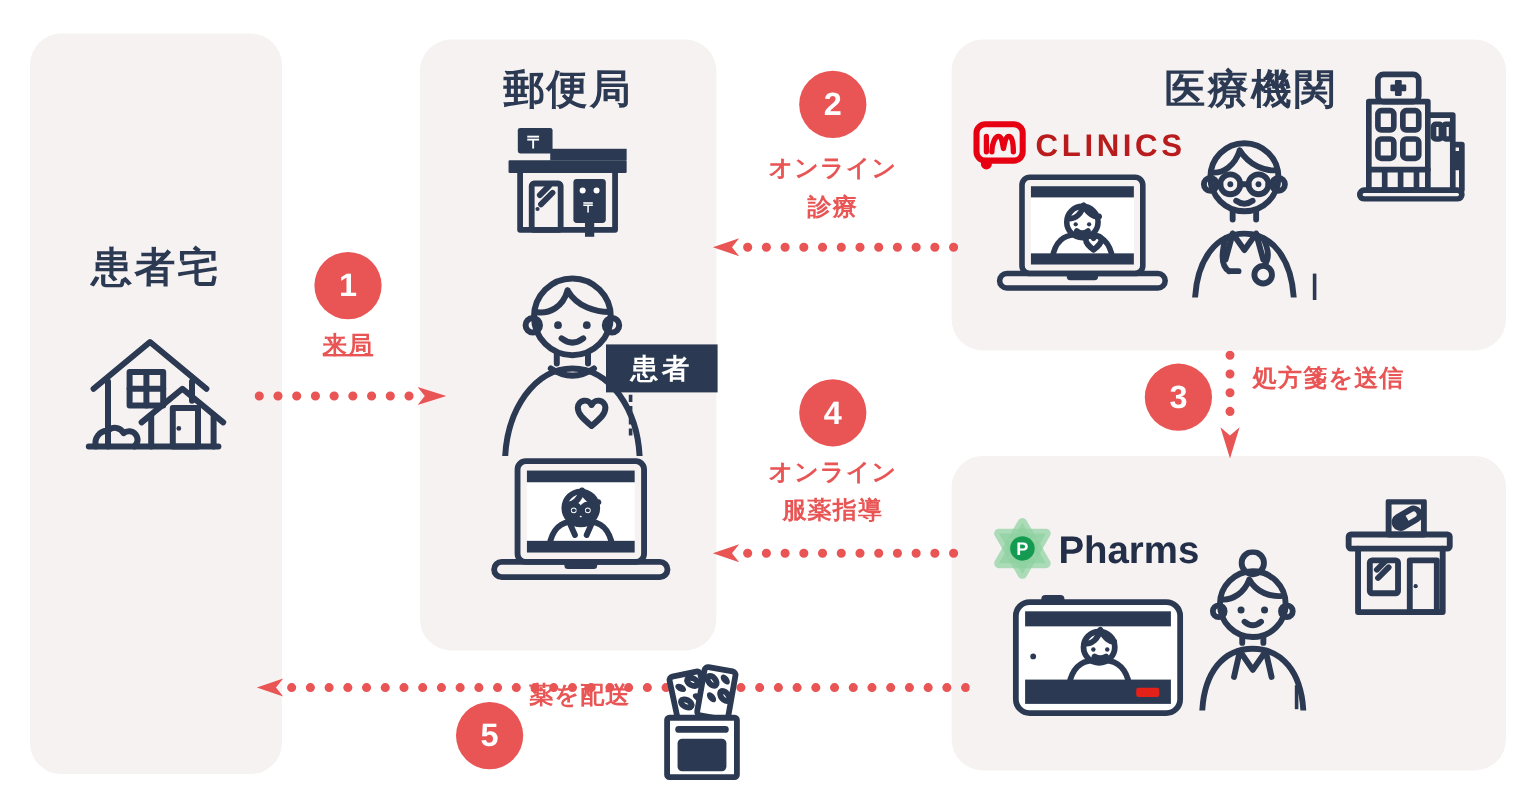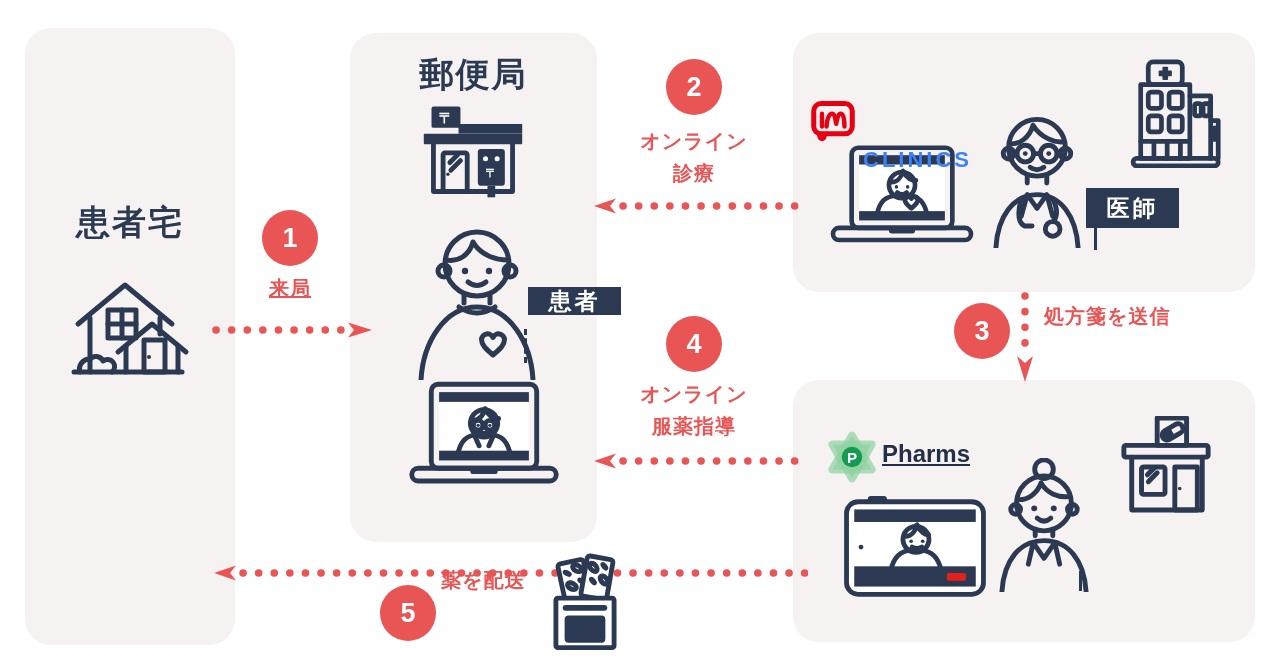--- a/index.html
+++ b/index.html
@@ -12,39 +12,40 @@
          color:#fff;font-size:27px;font-weight:bold;display:flex;align-items:center;
          justify-content:center;z-index:5;}
   .step-label{position:absolute;color:#e95454;font-size:20px;font-weight:bold;
               letter-spacing:1px;text-align:center;line-height:32px;z-index:5;}
   .tag{position:absolute;background:#2b3a52;color:#fff;font-size:23px;font-weight:bold;
        letter-spacing:3px;display:flex;align-items:center;justify-content:center;z-index:6;}
   .tag-post{position:absolute;width:0;z-index:6;border-left:3.5px solid #2b3a52;}
   .tag-post.dashed{border-left-style:dashed;}
   .icon{position:absolute;}
   .arrow{position:absolute;z-index:4;}
-  .logo-text-clinics{position:absolute;color:#3b82f6;font-size:22px;font-weight:600;
-                     letter-spacing:3px;z-index:5;margin-top:41px;}
-  .logo-text-pharms{position:absolute;color:#232f48;font-size:24px;font-weight:bold;z-index:5;text-decoration:underline;}
+  .logo-text-clinics{position:absolute;color:#b91c1c;font-size:26px;font-weight:600;
+                     letter-spacing:3px;z-index:5;}
+  .logo-text-pharms{position:absolute;color:#232f48;font-size:32px;font-weight:bold;z-index:5;}
   svg .ln{fill:none;stroke:#2b3a52;stroke-width:5;stroke-linecap:round;stroke-linejoin:round;}
   svg .fl{fill:#2b3a52;stroke:none;}
   svg .wh{fill:#ffffff;stroke:#2b3a52;stroke-width:5;stroke-linecap:round;stroke-linejoin:round;}
 </style>
 </head>
 <body>
 
 <div class="canvas">
 
   <div class="panel" style="left:25px;top:28px;width:210px;height:617px;"></div>
   <div class="panel" style="left:350px;top:33px;width:247px;height:509px;"></div>
   <div class="panel" style="left:793px;top:33px;width:462px;height:259px;"></div>
   <div class="panel" style="left:793px;top:380px;width:462px;height:262px;"></div>
 
   <div class="panel-title" style="left:25px;top:200px;width:210px;">患者宅</div>
   <div class="panel-title" style="left:350px;top:52px;width:247px;">郵便局</div>
+  <div class="panel-title" style="left:830px;top:52px;width:425px;">医療機関</div>
 
   <svg class="arrow" style="left:212px;top:321px;" width="162" height="18">
     <line x1="4" y1="9" x2="130" y2="9" stroke="#e95454" stroke-width="7.5" stroke-linecap="round" stroke-dasharray="0.1 15.5"></line>
     <path d="M136 1.5 L160 9 L136 16.5 L142 9 Z" fill="#e95454"></path>
   </svg>
   <svg class="arrow" style="left:590px;top:197px;" width="215" height="18">
     <path d="M26 1.5 L4 9 L26 16.5 L20 9 Z" fill="#e95454"></path>
     <line x1="33" y1="9" x2="212" y2="9" stroke="#e95454" stroke-width="7.5" stroke-linecap="round" stroke-dasharray="0.1 15.5"></line>
   </svg>
   <svg class="arrow" style="left:1016px;top:292px;" width="18" height="96">
@@ -126,21 +127,21 @@
       <circle class="ln" stroke-width="4.5" cx="95" cy="47" r="6"></circle>
     <path class="ln" stroke-width="4.5" d="M31 36 C43 38 54 32 58 18 M58 18 C66 32 82 36 93 36"></path>
     <circle class="fl" cx="50" cy="47" r="3.2"></circle>
       <circle class="fl" cx="74" cy="47" r="3.2"></circle>
     <path class="ln" stroke-width="4.5" d="M53 58 Q62 65 71 58"></path>
     <path class="ln" d="M49 71 V79 M75 71 V79"></path>
     <path class="ln" d="M44 83 Q62 95 80 83"></path>
     <path class="ln" stroke-width="5.5" d="M6 156 C8 118 30 83 62 83 C94 83 116 118 118 156"></path>
     <path class="ln" stroke-width="4.5" d="M78 131 c-7.5 -6.5 -11.5 -10 -11.5 -15.5 a6 6 0 0 1 11.5 -2 a6 6 0 0 1 11.5 2 c0 5.5 -4 9 -11.5 15.5 z"></path>
   </svg>
-  <div class="tag" style="left:505px;top:287px;width:93px;height:28px;margin-left:23px;">
+  <div class="tag" style="left:505px;top:287px;width:93px;height:40px;">
       <span>患者</span>
     </div>
   <div class="tag-post dashed" style="left:524px;top:329px;height:34px;"></div>
 
   <svg class="icon" style="left:402px;top:380px;" width="164" height="116" viewBox="0 0 168 118">
     <rect class="ln" stroke-width="5.5" x="30" y="4" width="108" height="86" rx="7"></rect>
     <rect x="38" y="12" width="92" height="70" fill="#fff"></rect>
     <circle class="ln" stroke-width="4" cx="84" cy="44" r="14"></circle>
     <path class="ln" stroke-width="3.5" d="M73 41 C78 41 83 37 85 29 M85 29 C89 37 95 40 99 39"></path>
     <circle class="ln" stroke-width="3.5" cx="78" cy="46" r="5"></circle>
@@ -191,23 +192,20 @@
     <circle class="fl" cx="34" cy="42" r="2.5"></circle>
       <circle class="fl" cx="58" cy="42" r="2.5"></circle>
     <path class="ln" stroke-width="4" d="M39 56 Q46 61 53 56"></path>
     <path class="ln" d="M36 65 V72 M56 65 V72"></path>
     <path class="ln" stroke-width="5.5" d="M4 138 C6 106 22 84 46 84 C70 84 86 106 88 138"></path>
     <path class="ln" stroke-width="4.5" d="M36 84 L46 98 L56 84 M36 84 L30 106 M56 84 L62 106"></path>
     <path class="ln" stroke-width="4.5" d="M30 88 C26 102 26 112 33 116 M33 116 h8"></path>
     <path class="ln" stroke-width="4.5" d="M62 88 C67 98 67 106 63 111"></path>
     <circle class="ln" stroke-width="4.5" cx="62" cy="119" r="7.5"></circle>
   </svg>
-  <div class="tag" style="left:1086px;top:188px;width:93px;height:40px;">
-      <span>医師</span>
-    </div>
   <div class="tag-post" style="left:1094px;top:228px;height:22px;"></div>
 
   <svg class="icon" style="left:1118px;top:58px;" width="104" height="110" viewBox="0 0 110 112">
     <rect class="ln" x="32" y="2" width="36" height="24" rx="5"></rect>
     <rect class="fl" x="47" y="7" width="6" height="14" rx="1"></rect>
       <rect class="fl" x="43" y="11" width="14" height="6" rx="1"></rect>
     <rect class="ln" x="24" y="26" width="52" height="78"></rect>
     <rect class="ln" stroke-width="4.5" x="32" y="34" width="14" height="17" rx="3"></rect>
     <rect class="ln" stroke-width="4.5" x="54" y="34" width="14" height="17" rx="3"></rect>
     <rect class="ln" stroke-width="4.5" x="32" y="59" width="14" height="17" rx="3"></rect>

